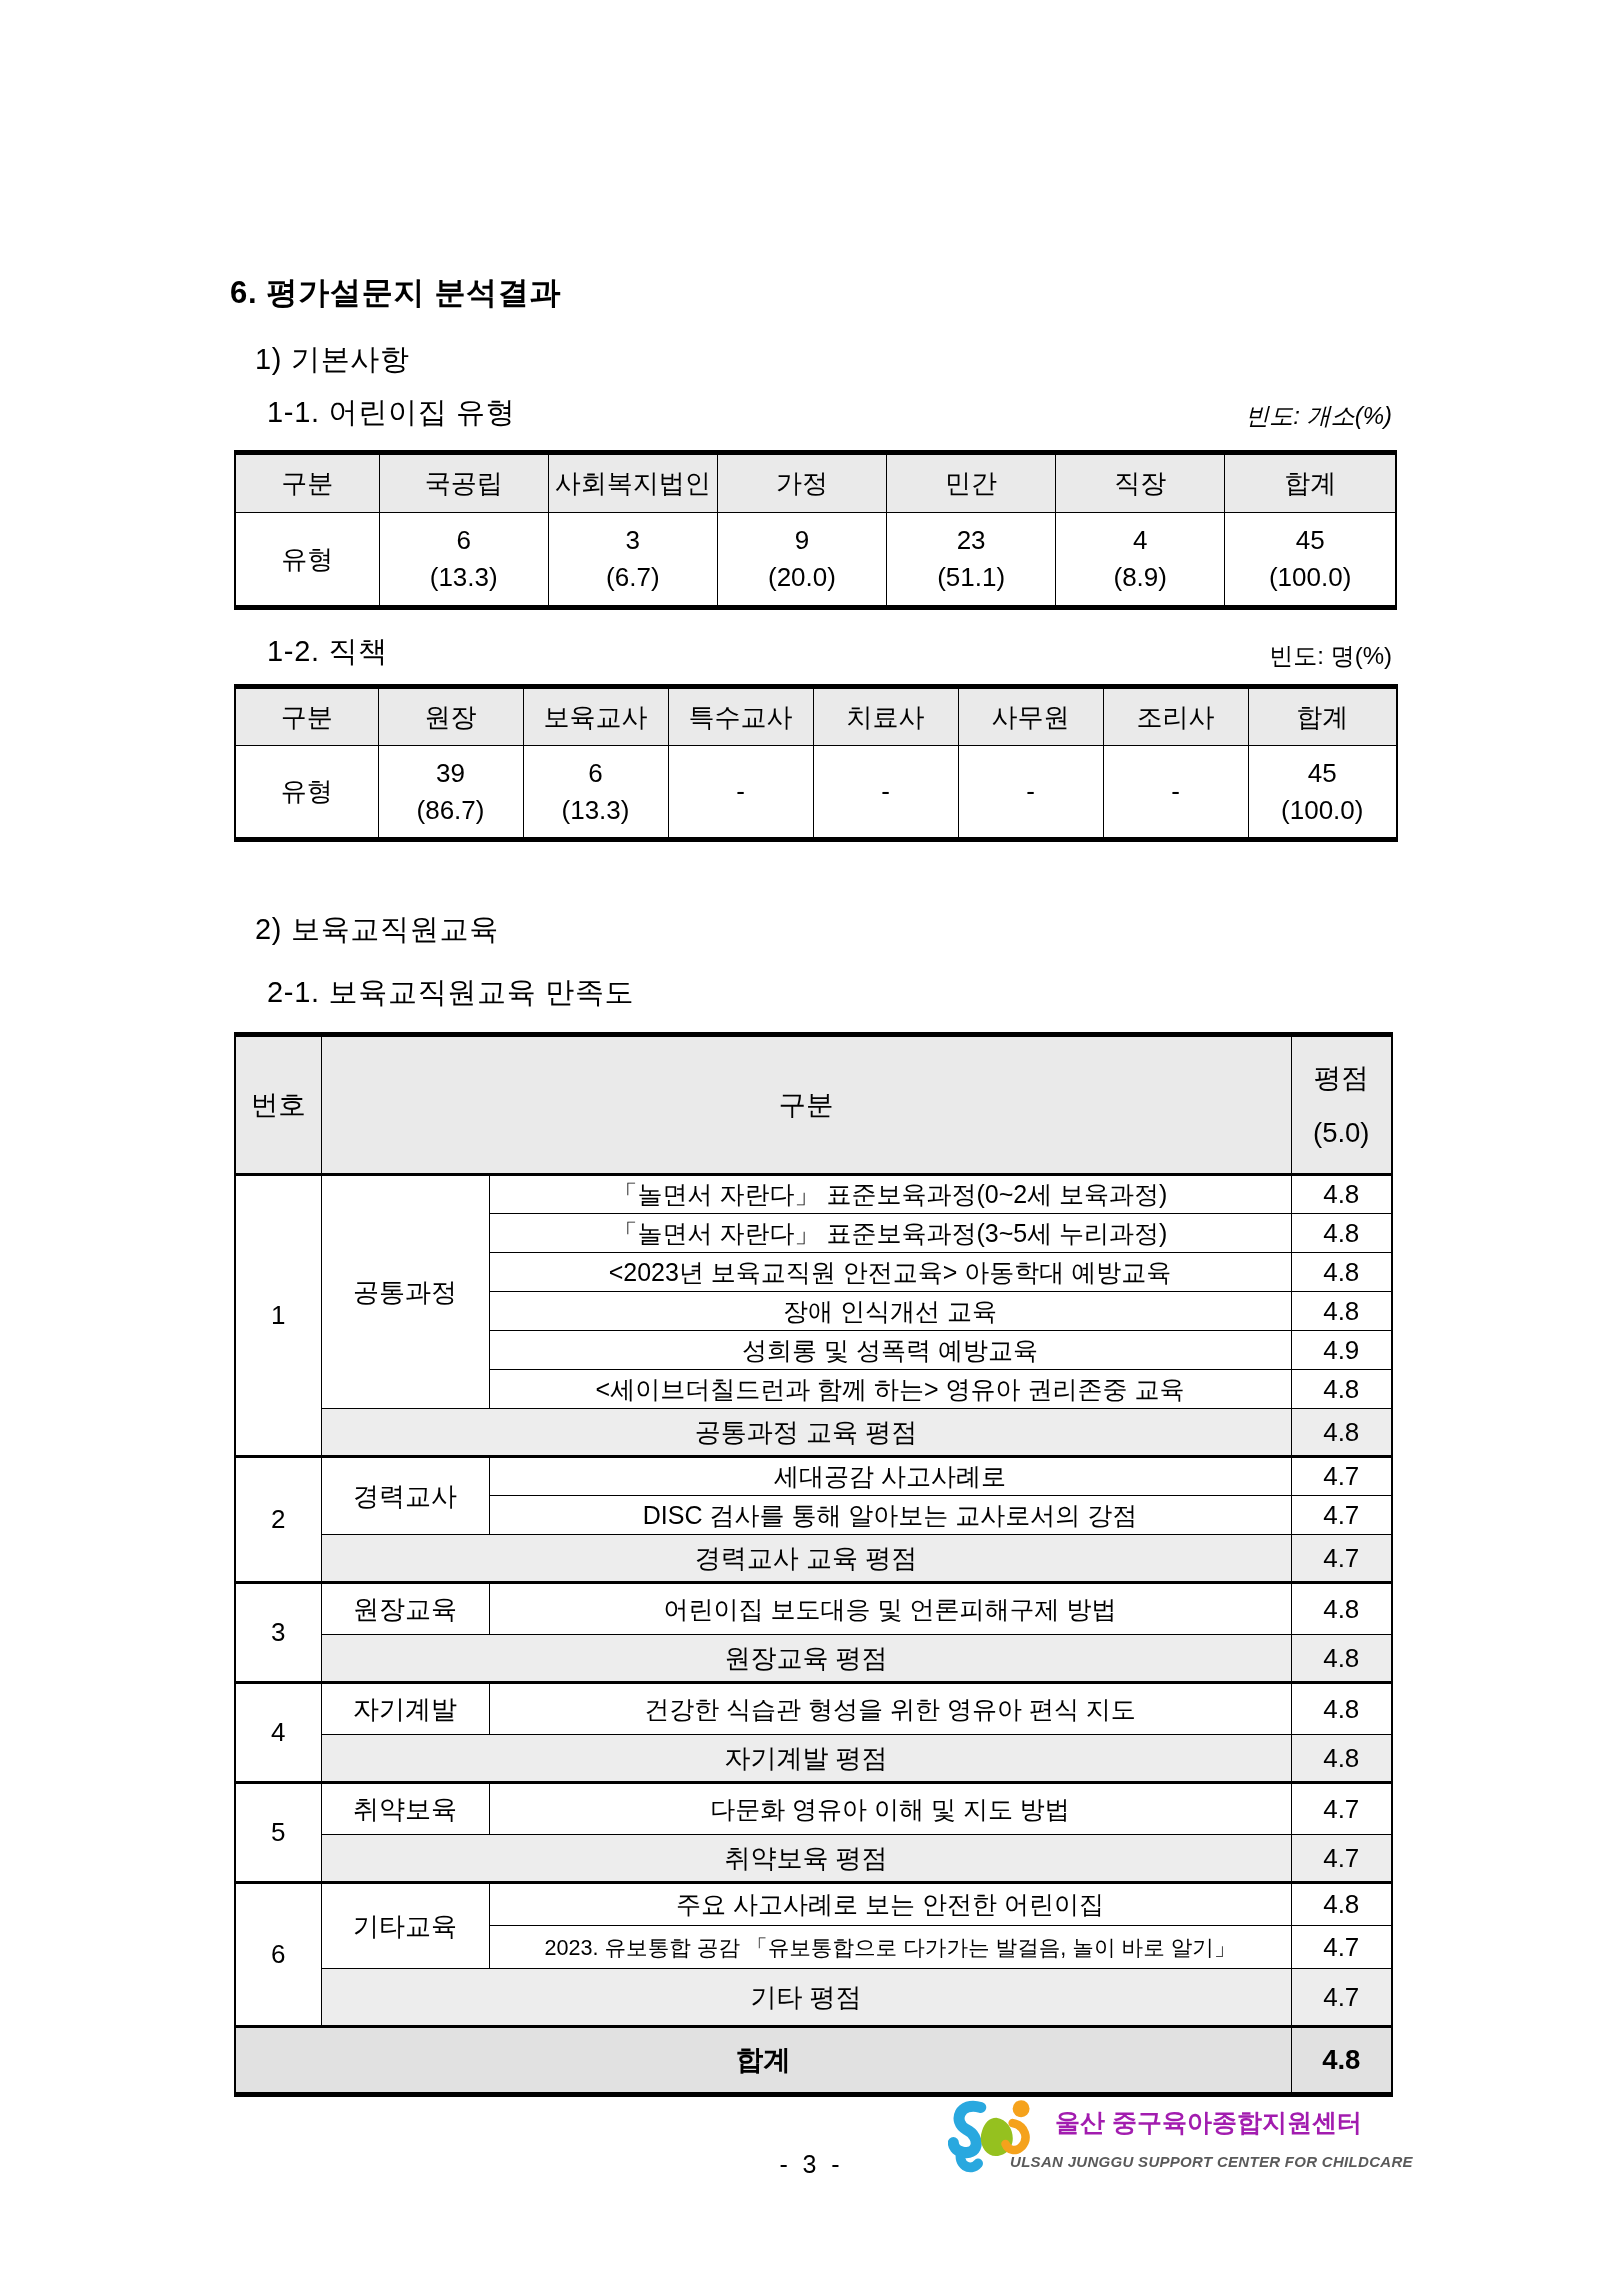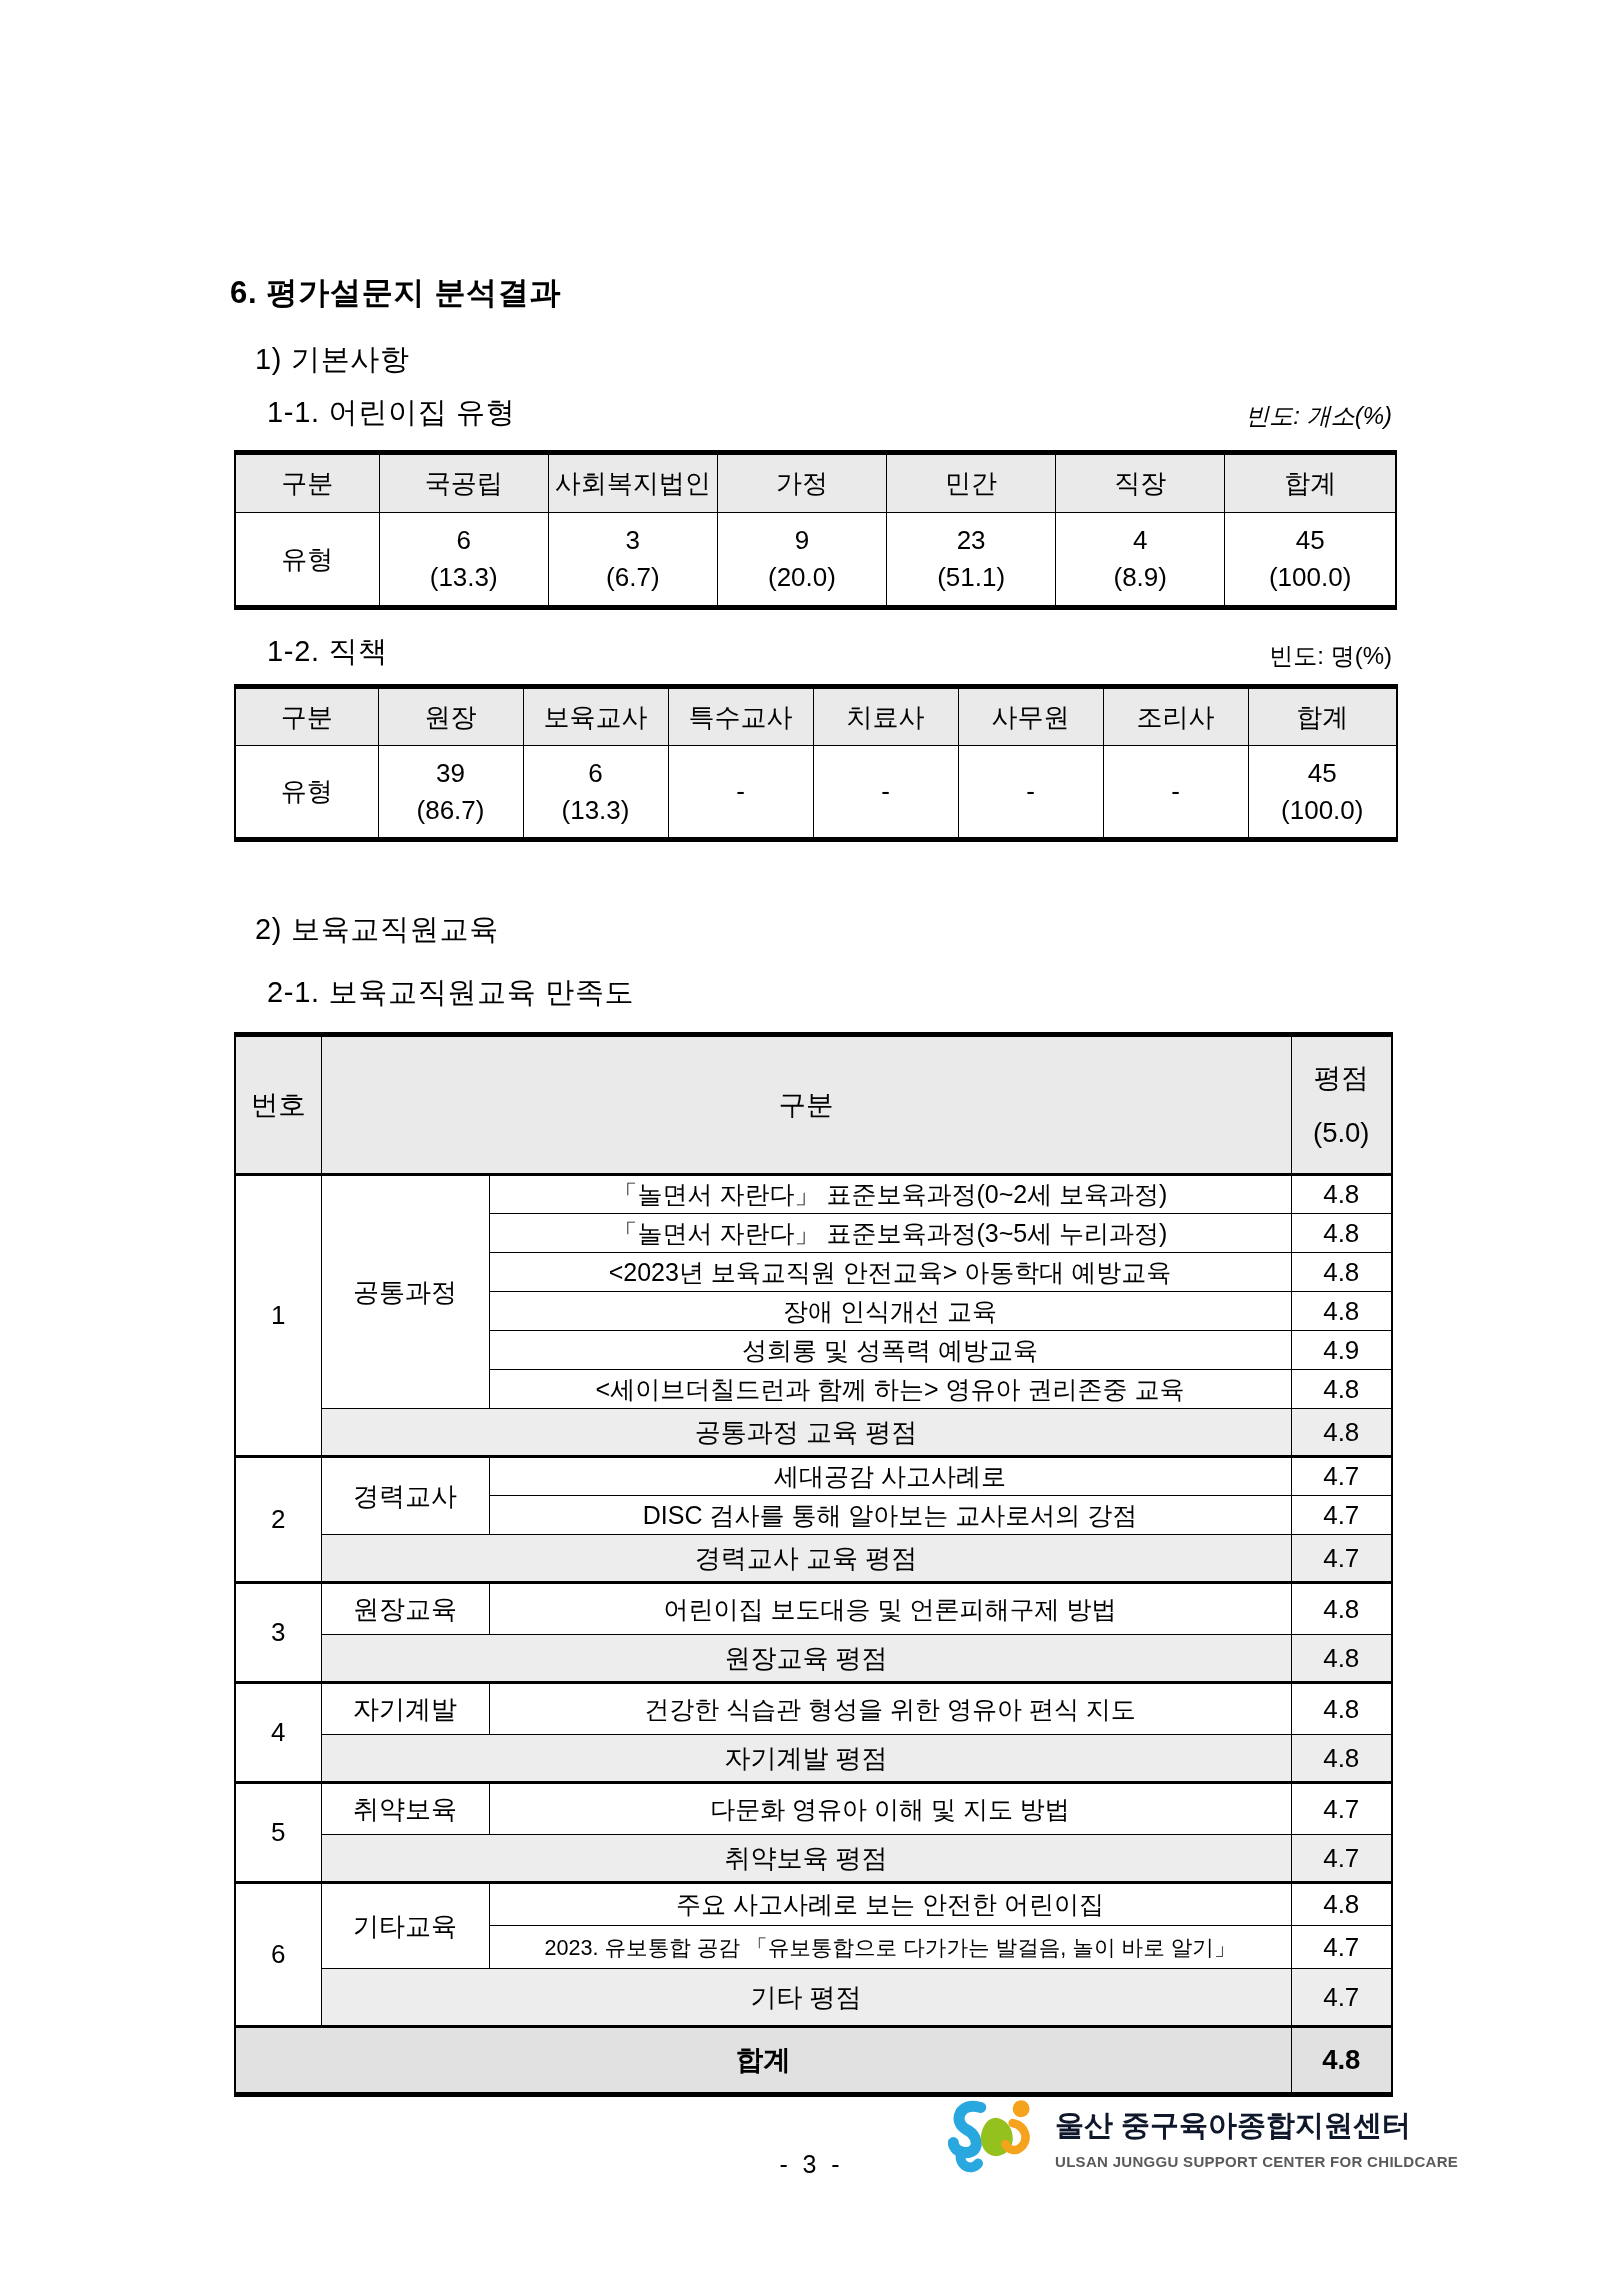--- a/index.html
+++ b/index.html
@@ -31,21 +31,21 @@
   td.score{font-size:26px;}
   td.sum,td.sum-s{background:#ededed;font-weight:700;font-size:26px;}
   tr.total td{background:#e1e1e1;font-weight:700;font-size:27.5px;}
   tr.gb td{border-top-width:3.3px;}
   .score-h{line-height:1.0;}
   .score-h div{margin:27px 0;}
   .r128{height:84px;} .r60{height:39px;} .r66{height:43px;} .r74{height:48px;}
   .r80{height:52px;} .r88{height:58px;} .r104{height:68px;}
 
   
-  .f-kr{font-size:29px;color:#0f172a;font-weight:600;letter-spacing:0px;white-space:nowrap;}
+  .f-kr{font-size:25px;color:#a21caf;font-weight:600;letter-spacing:0px;white-space:nowrap;}
   .f-en{font-size:15px;color:#5a5a5a;font-weight:700;letter-spacing:0.3px;white-space:nowrap;}
   .pagenum{font-size:25px;text-align:center;width:100%;letter-spacing:3.9px;}
 </style>
 </head>
 <body>
 
 <div class="page">
 
   <div class="abs h-title" style="left:230px;top:272px;">6. 평가설문지 분석결과</div>
 
@@ -291,18 +291,18 @@
   </table>
 
   <svg class="abs" style="left:948px;top:2097px;" width="98" height="86" viewBox="0 0 150 132">
     <path d="M50,16 C18,6 6,38 28,50 C52,62 46,92 20,84 C12,82 8,76 8,70" fill="none" stroke="#29a8df" stroke-width="17" stroke-linecap="round"></path>
     <path d="M20,84 C14,104 34,116 46,102" fill="none" stroke="#29a8df" stroke-width="15" stroke-linecap="round"></path>
     <path d="M74,32 C100,36 108,72 88,86 C62,102 44,74 52,52 C56,40 63,32 74,32 Z" fill="#95c11f"></path>
     <circle cx="112" cy="18" r="13" fill="#f5a21c"></circle>
     <path d="M99,40 C119,44 124,64 113,76 C104,85 92,82 88,72" fill="none" stroke="#f5a21c" stroke-width="13" stroke-linecap="round"></path>
   </svg>
   <div class="abs f-kr" style="left:1055px;top:2106px;">울산 중구육아종합지원센터</div>
-  <div class="abs f-en" style="left:1055px;top:2153px;">ULSAN JUNGGU SUPPORT CENTER FOR CHILDCARE</div>
+  <div class="abs f-en" style="left:1010px;top:2153px;font-style:italic;">ULSAN JUNGGU SUPPORT CENTER FOR CHILDCARE</div>
 
   <div class="abs pagenum" style="left:0px;top:2150px;">- 3 -</div>
 
 </div>
 
 
 </body></html>

